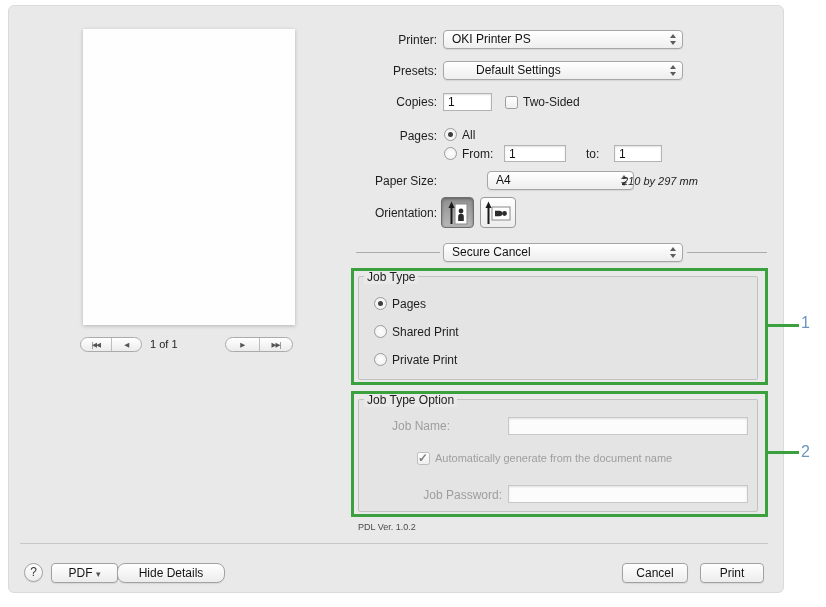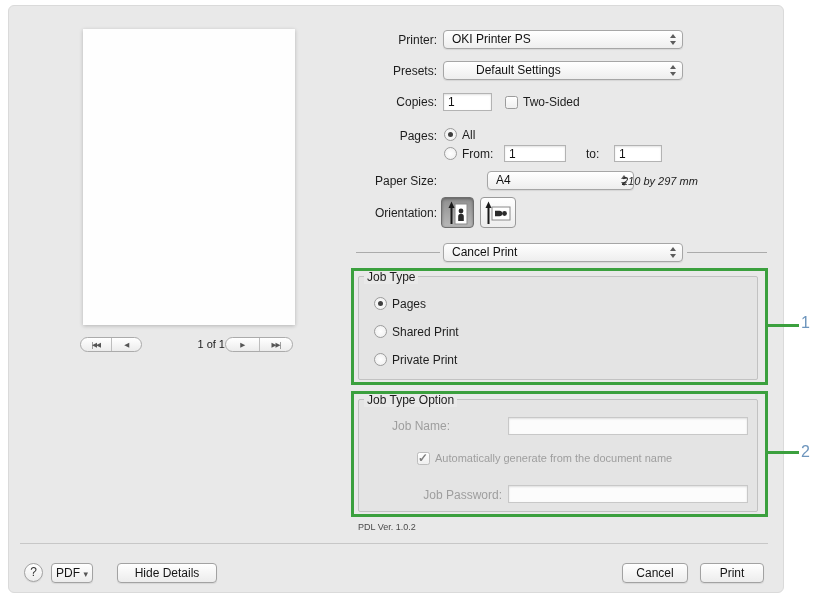--- a/index.html
+++ b/index.html
@@ -45,21 +45,21 @@
   .orient.sel{background:linear-gradient(#8f8f8f,#b8b8b8);border-color:#6e6e6e;
           box-shadow:inset 0 1px 3px rgba(0,0,0,.35);}
   
   .preview-page{position:absolute;left:83px;top:29px;width:212px;height:296px;background:#fefefe;
           box-shadow:0 1px 4px rgba(0,0,0,.22);}
   .pager{position:absolute;display:flex;height:15px;background:linear-gradient(#ffffff,#ececec);
          border:1px solid #ababab;border-radius:8px;box-sizing:border-box;overflow:hidden;}
   .pager .seg{flex:1;display:flex;align-items:center;justify-content:center;font-size:6.5px;
          color:#555;letter-spacing:-1px;cursor:default;}
   .pager .seg + .seg{border-left:1px solid #bdbdbd;}
-  .page-ind{position:absolute;font-size:11px;color:#222;text-align:right;}
+  .page-ind{position:absolute;font-size:11px;color:#222;text-align:left;}
   
   .group{position:absolute;background:#e4e4e4;border:1px solid #c2c2c2;border-radius:2px;box-sizing:border-box;}
   .group-title{position:absolute;font-size:12px;color:#1d1d1d;background:#e9e9e9;padding:0 3px;white-space:nowrap;}
   .hline{position:absolute;height:1px;background:#ababab;}
   .pdl{position:absolute;font-size:9px;color:#4a4a4a;}
   
   .ann-box{position:absolute;border:3px solid #3ba03e;box-sizing:border-box;z-index:30;}
   .ann-line{position:absolute;height:3px;background:#3ba03e;z-index:30;}
   .ann-num{position:absolute;font-size:16px;color:#6d95bd;z-index:30;}
   svg{display:block;}
@@ -135,21 +135,21 @@
         <line x1="3.5" y1="24" x2="3.5" y2="7" stroke="#1a1a1a" stroke-width="2"></line>
         <polygon points="0.5,8 6.5,8 3.5,1.5" fill="#1a1a1a"></polygon>
         <circle cx="19.5" cy="13.5" r="2.4" fill="#2b2b2b"></circle>
         <path d="M10 10.7 h4.5 a2.8 2.8 0 0 1 2.8 2.8 a2.8 2.8 0 0 1 -2.8 2.8 H10 z" fill="#2b2b2b"></path>
       </svg>
     </span>
   </div>
 
   <div class="hline" style="left:356px;top:252px;width:84px;"></div>
   <div class="popup" style="left:443px;top:243px;width:240px;height:19px;">
-    <span>Cancel Print</span>
+    <span>Secure Cancel</span>
     <span class="arrows"></span>
   </div>
   <div class="hline" style="left:687px;top:252px;width:80px;"></div>
 
   <div class="group" style="left:358px;top:276px;width:400px;height:104px;"></div>
   <div class="group-title" style="left:364px;top:270px;">Job Type</div>
 
   <span class="radio sel" style="left:374px;top:297px;"></span>
   <div class="lbl" style="left:392px;top:297px;">Pages</div>
 
@@ -171,25 +171,25 @@
   <div class="lbl dim-lbl" style="left:360px;top:488px;width:142px;text-align:right;">Job Password:</div>
   <input class="tfield disabled" style="left: 508px; top: 485px; width: 240px; height: 18px;" value="">
 
   <div class="pdl" style="left:358px;top:522px;">PDL Ver. 1.0.2</div>
 
   <div class="hline" style="left:20px;top:543px;width:748px;background:#c7c7c7;"></div>
 
   <div class="btn help-btn" style="left:24px;top:563px;width:19px;height:19px;">
     <span>?</span>
   </div>
-  <div class="btn" style="left:51px;top:563px;width:42px;height:20px;">
+  <div class="btn" style="left:51px;top:563px;width:67px;height:20px;">
     <span>PDF</span>
     <span style="font-size:9px;color:#555;">▾</span>
   </div>
-  <div class="btn" style="left:117px;top:563px;width:100px;height:20px;">
+  <div class="btn" style="left:117px;top:563px;width:108px;height:20px;border-radius:8px;">
     <span>Hide Details</span>
   </div>
   <div class="btn" style="left:622px;top:563px;width:66px;height:20px;">
     <span>Cancel</span>
   </div>
   <div class="btn" style="left:700px;top:563px;width:64px;height:20px;">
     <span>Print</span>
   </div>
 
   <div class="ann-box" style="left:351px;top:268px;width:417px;height:117px;"></div>

